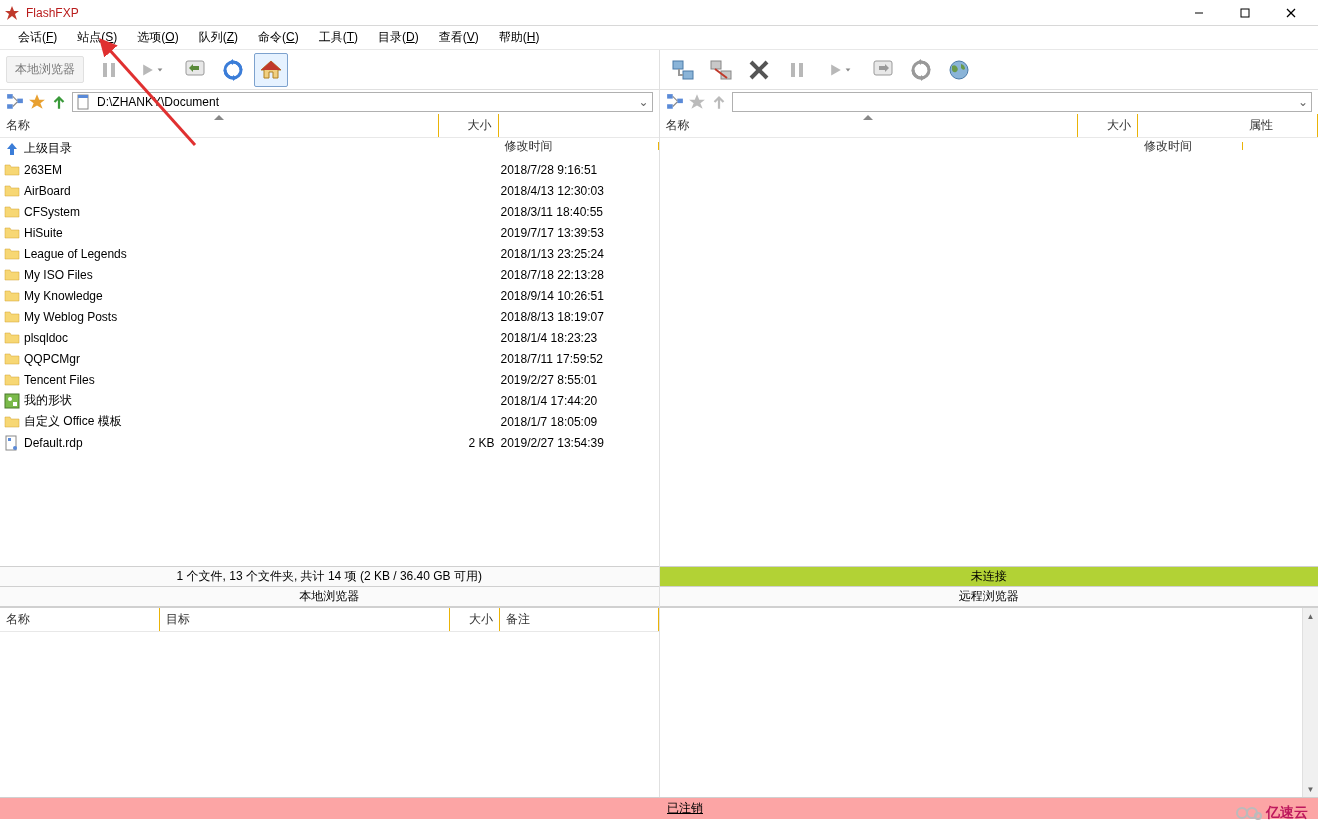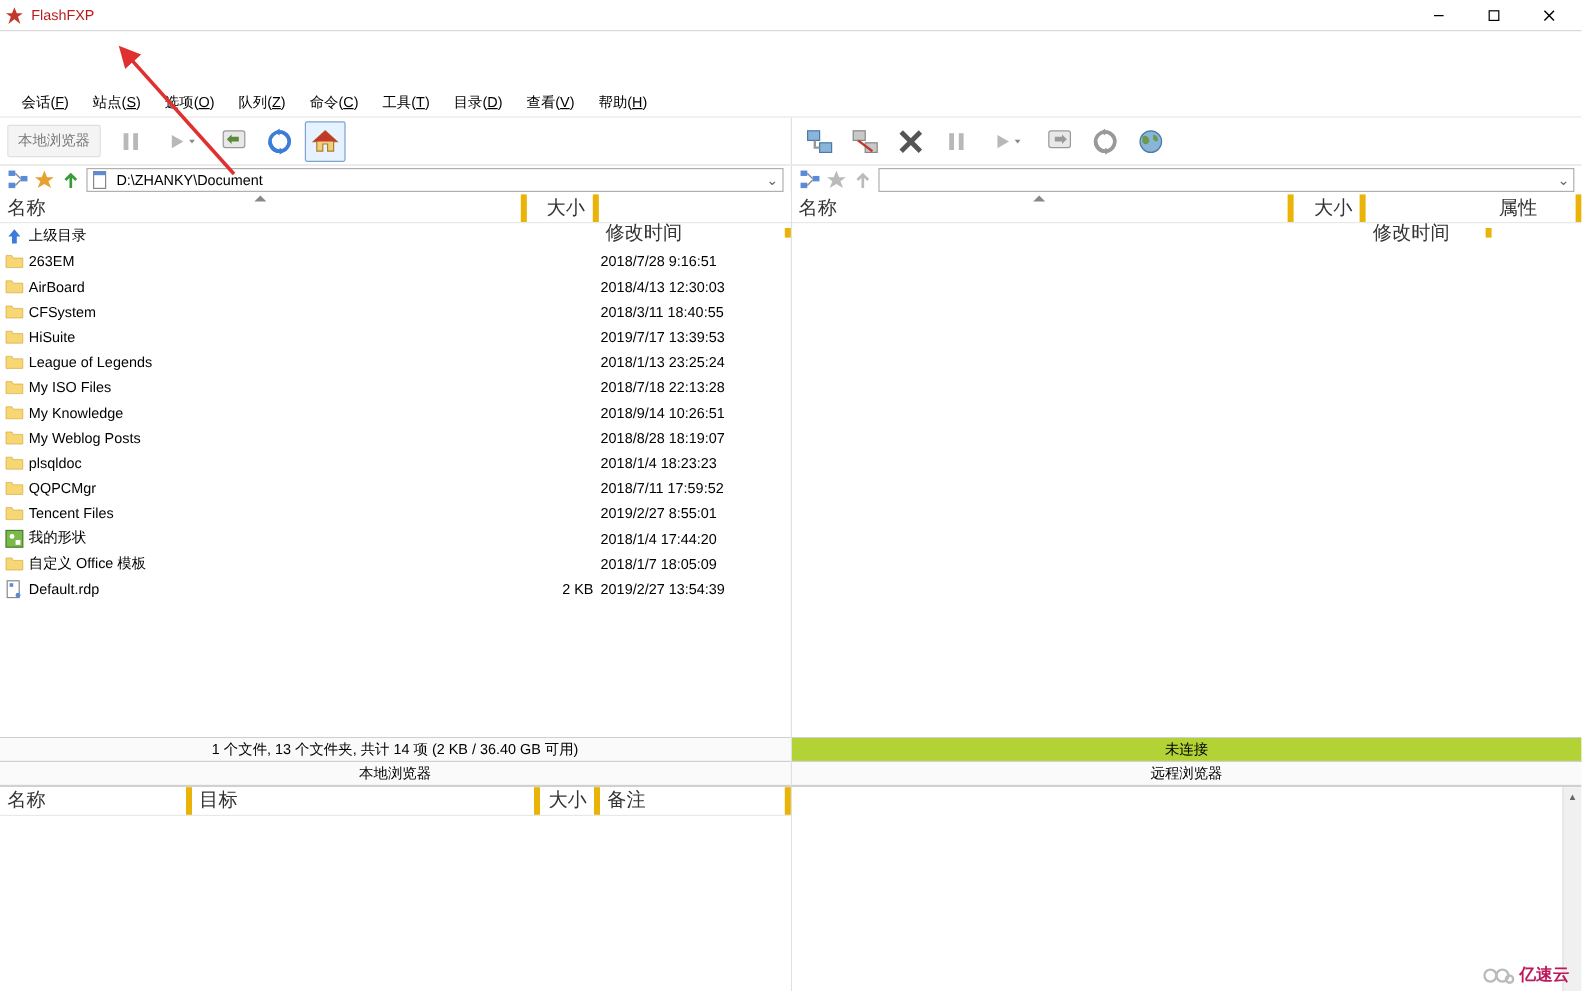--- a/index.html
+++ b/index.html
@@ -7,21 +7,21 @@
 
   
   .titlebar { height: 26px; display: flex; align-items: center; border-bottom: 1px solid #d8d8d8; padding: 0 4px; background: #fff; }
   .titlebar .icon { width: 16px; height: 16px; margin-right: 6px; position: relative; }
   .titlebar .title { font-size: 12px; color: #b91c1c; flex: 1; }
   .titlebar .btns { display: flex; gap: 0; }
   .titlebar .btn { width: 46px; height: 26px; display: flex; align-items: center; justify-content: center; }
   .titlebar .btn svg { width: 10px; height: 10px; }
 
   
-  .menubar { height: 24px; display: flex; align-items: center; padding: 0 8px; background: #fff; border-bottom: 1px solid #e8e8e8; margin-top: 48px; }
+  .menubar { height: 24px; display: flex; align-items: center; padding: 0 8px; background: #fff; border-bottom: 1px solid #e8e8e8; }
   .menubar .item { padding: 2px 10px; font-size: 12px; color: #000; cursor: default; }
   .menubar .item .u { text-decoration: underline; }
 
   
   .toolrow { height: 40px; display: flex; border-bottom: 1px solid #e0e0e0; }
   .toolrow .half { flex: 1; display: flex; align-items: center; padding: 0 6px; gap: 4px; }
   .toolrow .sep { width: 1px; background: #e0e0e0; }
   .tool-label { background: #f4f4f4; color: #777; padding: 4px 8px; border: 1px solid #e0e0e0; border-radius: 2px; margin-right: 4px; }
   .tbtn { width: 34px; height: 34px; display: flex; align-items: center; justify-content: center; position: relative; }
   .tbtn.group { width: 44px; }
@@ -36,21 +36,21 @@
   .path-combo { flex: 1; height: 20px; border: 1px solid #b0b0b0; display: flex; align-items: center; background: #fff; }
   .path-combo .doc { width: 16px; height: 16px; margin: 0 2px; display:flex; align-items:center; justify-content:center;}
   .path-combo .txt { flex: 1; padding: 0 4px; font-size: 12px; }
   .path-combo .dd { width: 16px; text-align: center; color: #666; }
 
   
   .panes { display: flex; height: 453px; }
   .panes .sep { width: 1px; background: #e0e0e0; }
   .pane { flex: 1; display: flex; flex-direction: column; border-bottom: 1px solid #d0d0d0; }
   .hdr-row { height: 24px; background: #fff; border-bottom: 1px solid #e8e8e8; display: flex; position: relative; }
-  .hdr-row .col { border-right: 5px solid #eab308; padding: 4px 6px; font-size: 16px; color: #333; position: relative; display:flex; align-items:center; }
+  .hdr-row .col { border-right: 1px solid #eab308; padding: 4px 6px; font-size: 12px; color: #333; position: relative; display:flex; align-items:center; }
   .hdr-row .col.sorted::after { content:''; position:absolute; top:1px; left:50%; transform:translateX(-50%); border-left:5px solid transparent; border-right:5px solid transparent; border-bottom:5px solid #888; }
   .col-name { flex: 1; }
   .col-size { width: 60px; text-align: right; justify-content:flex-end; }
   .col-mtime { width: 160px; margin-top: 28px; }
   .col-attr { width: 80px; }
   .file-list { flex: 1; overflow: hidden; background: #fff; }
   .file-row { height: 21px; display: flex; align-items: center; padding-left: 4px; }
   .file-row .icon { width: 16px; height: 16px; margin-right: 4px; display:flex; align-items:center; justify-content:center; }
   .file-row .name { flex: 1; font-size: 12px; color: #000; }
   .file-row .size { width: 60px; text-align: right; padding-right: 6px; font-size: 12px; }
@@ -379,21 +379,21 @@
           <span class="mtime">2018/9/14 10:26:51</span>
         </div>
         <div class="file-row">
           <span class="icon">
             <svg viewBox="0 0 16 16">
               <path class="folder-ico" d="M1 3 L6 3 L7 5 L15 5 L15 13 L1 13 Z"></path>
             </svg>
           </span>
           <span class="name">My Weblog Posts</span>
           <span class="size"></span>
-          <span class="mtime">2018/8/28 18:19:07</span>
+          <span class="mtime">2018/8/13 18:19:07</span>
         </div>
         <div class="file-row">
           <span class="icon">
             <svg viewBox="0 0 16 16">
               <path class="folder-ico" d="M1 3 L6 3 L7 5 L15 5 L15 13 L1 13 Z"></path>
             </svg>
           </span>
           <span class="name">plsqldoc</span>
           <span class="size"></span>
           <span class="mtime">2018/1/4 18:23:23</span>

